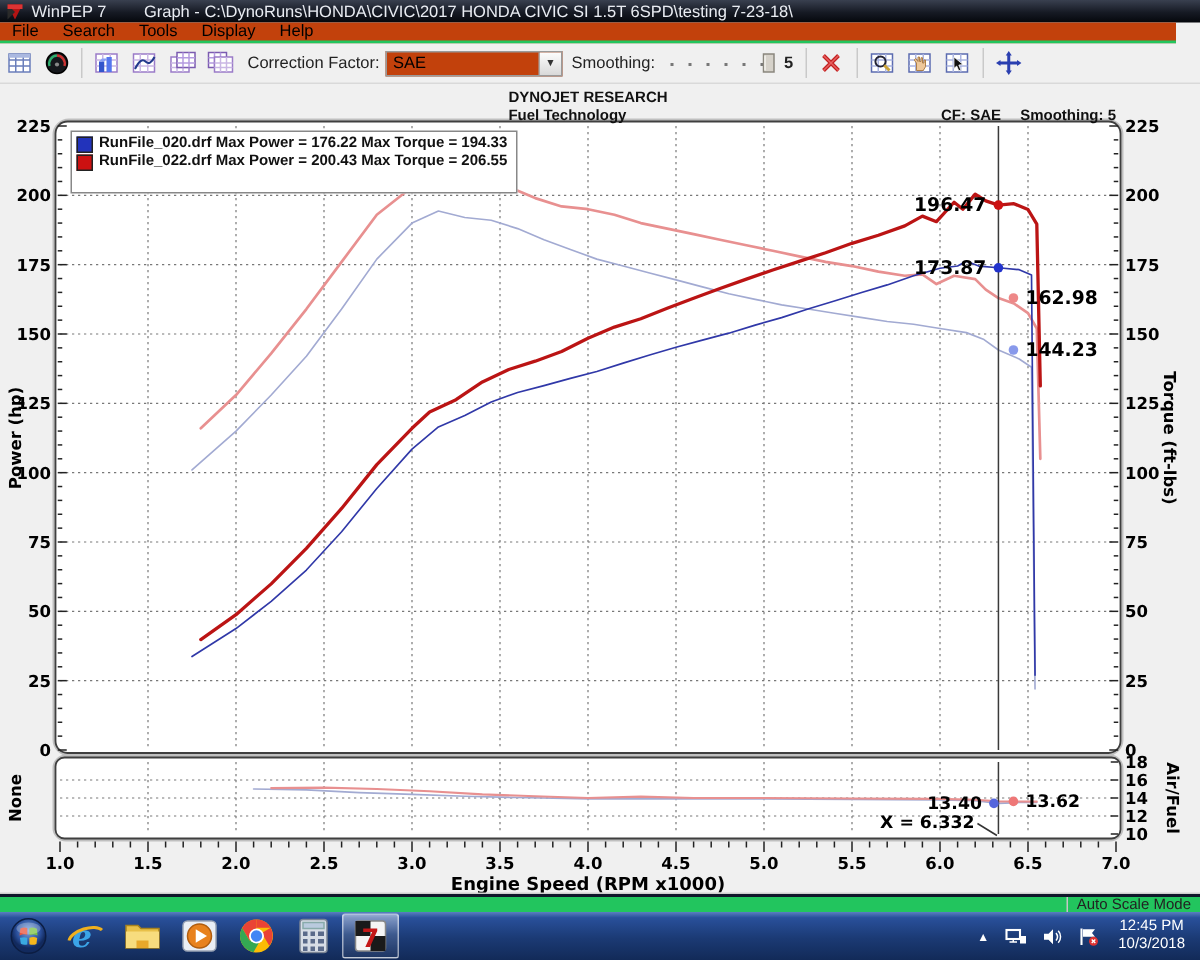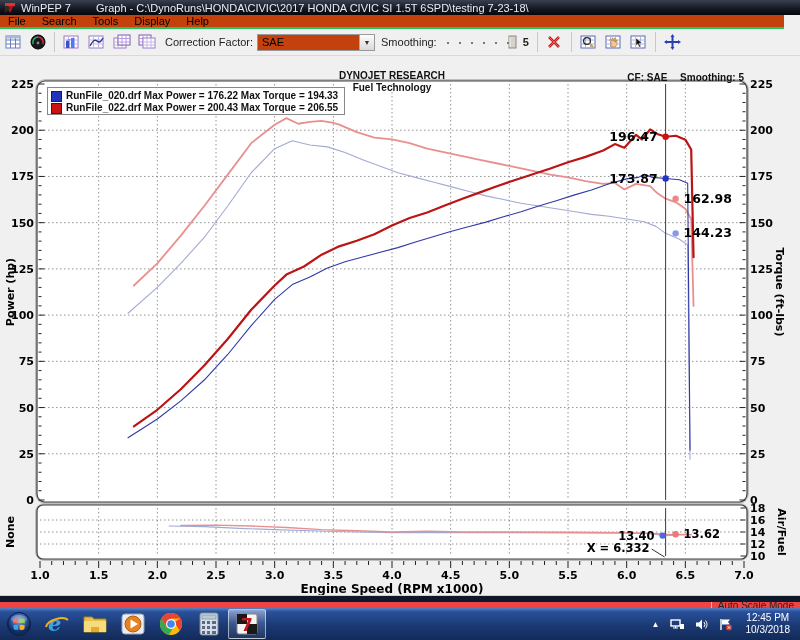--- a/index.html
+++ b/index.html
@@ -17,30 +17,30 @@
     display:flex;align-items:center;justify-content:center;padding:0;margin:0;}
   .sep{width:1px;height:20px;background:#c9c9c9;margin:0 4px;}
   .tb-label{font-size:11px;color:#222;margin:0 4px 0 6px;white-space:nowrap;}
   .select{width:118px;height:17px;background:#c2410c;border:1px solid #9a9a9a;display:flex;
     align-items:center;font-size:11px;box-sizing:border-box;}
   .select .val{flex:1;padding-left:4px;}
   .select .dd{width:14px;height:15px;background:linear-gradient(#fdfdfd,#d9d9d9);
     border-left:1px solid #aaa;font-size:7px;display:flex;align-items:center;justify-content:center;color:#333;}
   .slider{position:relative;width:76px;height:16px;margin:0 2px;}
   .chart-area{position:absolute;left:0;top:56px;width:800px;height:540px;background:#f0f0f0;}
-  .chart-header{position:absolute;left:392px;top:14px;transform:translateX(-50%);
-    text-align:center;font-size:10px;font-weight:bold;color:#111;line-height:12px;white-space:nowrap;}
+  .chart-header{position:absolute;left:392px;top:4px;transform:translateX(-50%);
+    text-align:left;font-size:10px;font-weight:bold;color:#111;line-height:12px;white-space:nowrap;}
   .chart-corner{position:absolute;right:56px;top:16px;font-size:10px;font-weight:bold;color:#111;}
   .chart-corner span{margin-left:10px;}
   .legend{position:absolute;left:47px;top:31px;background:#fff;border:1px solid #888;
-    padding:2px 6px 0 3px;font-size:10px;font-weight:bold;color:#111;line-height:12px;}
+    padding:2px 6px 14px 3px;font-size:10px;font-weight:bold;color:#111;line-height:12px;}
   .legend .row{display:flex;align-items:center;white-space:nowrap;}
   .legend .sw{width:9px;height:9px;margin-right:4px;border:1px solid #222;}
-  .statusbar{position:absolute;left:0;top:596px;width:800px;height:12px;background:#ef4444;
-    border-top:6px solid #0f172a;box-shadow:0 -1px 0 #cfcfcf;font-size:10px;color:#222;
+  .statusbar{position:absolute;left:0;top:596px;width:800px;height:12px;background:#22c55e;
+    border-top:2px solid #0f172a;box-shadow:0 -1px 0 #cfcfcf;font-size:10px;color:#222;
     display:flex;align-items:center;justify-content:flex-end;box-sizing:border-box;}
   .statusbar .pane{border-left:1px solid #c6c6c6;padding:0 6px;height:100%;display:flex;align-items:center;}
   .taskbar{position:absolute;left:0;top:608px;width:800px;height:32px;
     background:linear-gradient(#5a7fc0,#29509b 12%,#1b3a74 55%,#122a58);display:flex;align-items:center;}
   .tb-slot{width:38px;height:30px;display:flex;align-items:center;justify-content:center;}
   .tb-active{background:linear-gradient(rgba(255,255,255,.45),rgba(255,255,255,.15) 45%,rgba(255,255,255,.05));
     border:1px solid rgba(255,255,255,.55);border-radius:2px;box-sizing:border-box;}
   .tray{margin-left:auto;display:flex;align-items:center;height:100%;}
   .tray-ico{color:#fff;margin:0 5px;display:flex;align-items:center;}
   .clock{color:#fff;font-size:10px;text-align:center;line-height:12px;margin:0 10px 0 8px;}

